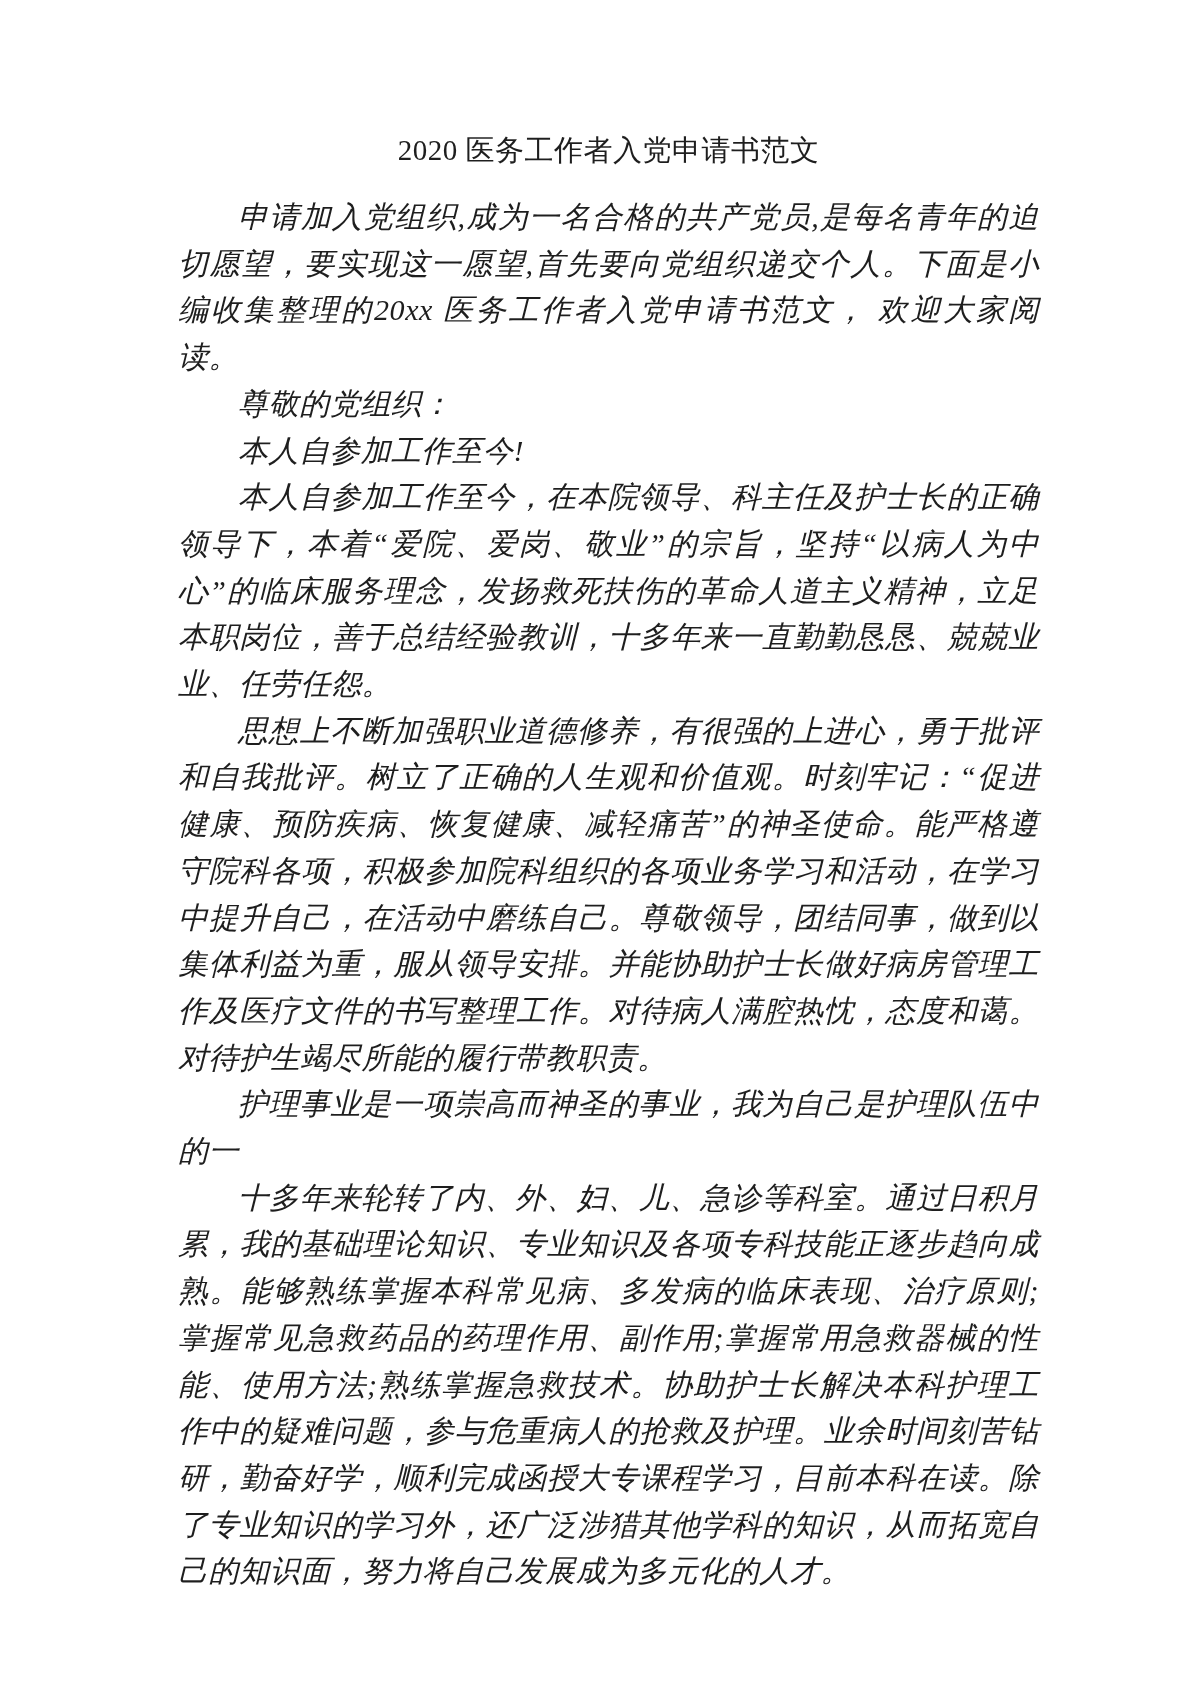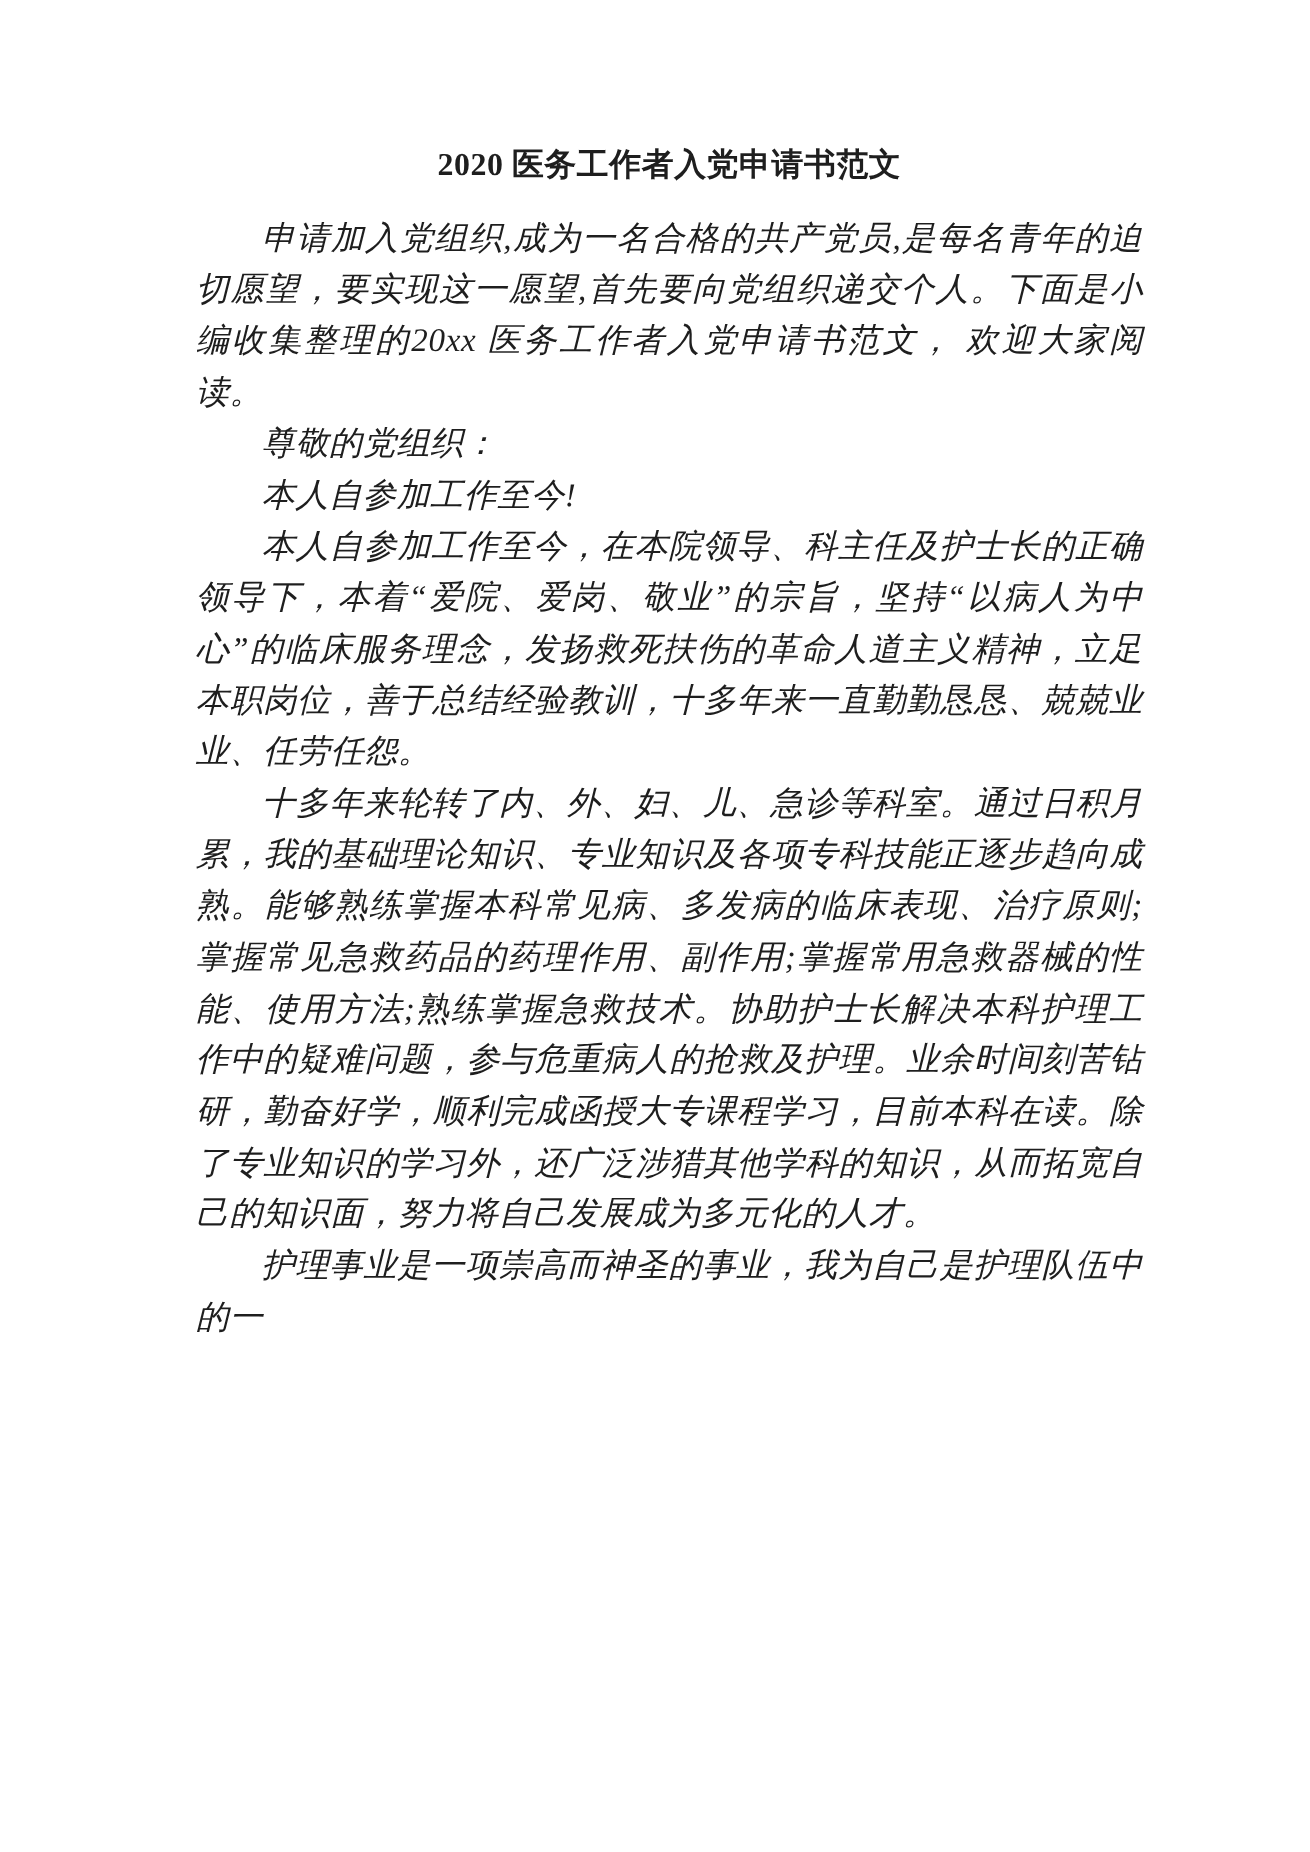--- a/index.html
+++ b/index.html
@@ -25,21 +25,21 @@
       width: 861px;
       font-family: "Liberation Serif", "DejaVu Serif", serif;
       color: #1e1e1e;
       font-size: 30px;
       line-height: 46.7px;
     }
     .doc-title {
       text-align: center;
       font-size: 29px;
       line-height: 40px;
-      font-weight: 700;
+      font-weight: 400;
       margin: 0 0 24px 0;
       letter-spacing: 0.5px;
     }
     .para {
       margin: 0;
       text-align: justify;
       letter-spacing: 0.6px;
       word-break: break-all;
       font-style: italic;
     }
@@ -53,16 +53,17 @@
 </head>
 <body>
 
 <div class="page">
   <div class="doc">
     <h1 class="doc-title">2020 医务工作者入党申请书范文</h1>
     <p class="para indent">申请加入党组织,成为一名合格的共产党员,是每名青年的迫切愿望，要实现这一愿望,首先要向党组织递交个人。下面是小编收集整理的20xx 医务工作者入党申请书范文， 欢迎大家阅读。</p>
     <p class="para indent">尊敬的党组织：</p>
     <p class="para indent">本人自参加工作至今!</p>
     <p class="para indent">本人自参加工作至今，在本院领导、科主任及护士长的正确领导下，本着“爱院、爱岗、敬业”的宗旨，坚持“以病人为中心”的临床服务理念，发扬救死扶伤的革命人道主义精神，立足本职岗位，善于总结经验教训，十多年来一直勤勤恳恳、兢兢业业、任劳任怨。</p>
+    <p class="para indent">思想上不断加强职业道德修养，有很强的上进心，勇于批评和自我批评。树立了正确的人生观和价值观。时刻牢记：“促进健康、预防疾病、恢复健康、减轻痛苦”的神圣使命。能严格遵守院科各项，积极参加院科组织的各项业务学习和活动，在学习中提升自己，在活动中磨练自己。尊敬领导，团结同事，做到以集体利益为重，服从领导安排。并能协助护士长做好病房管理工作及医疗文件的书写整理工作。对待病人满腔热忱，态度和蔼。对待护生竭尽所能的履行带教职责。</p>
+    <p class="para indent">护理事业是一项崇高而神圣的事业，我为自己是护理队伍中的一</p>
     <p class="para indent">十多年来轮转了内、外、妇、儿、急诊等科室。通过日积月累，我的基础理论知识、专业知识及各项专科技能正逐步趋向成熟。能够熟练掌握本科常见病、多发病的临床表现、治疗原则;掌握常见急救药品的药理作用、副作用;掌握常用急救器械的性能、使用方法;熟练掌握急救技术。协助护士长解决本科护理工作中的疑难问题，参与危重病人的抢救及护理。业余时间刻苦钻研，勤奋好学，顺利完成函授大专课程学习，目前本科在读。除了专业知识的学习外，还广泛涉猎其他学科的知识，从而拓宽自己的知识面，努力将自己发展成为多元化的人才。</p>
-    <p class="para indent">护理事业是一项崇高而神圣的事业，我为自己是护理队伍中的一</p>
   </div>
 </div>
 
 </body></html>

